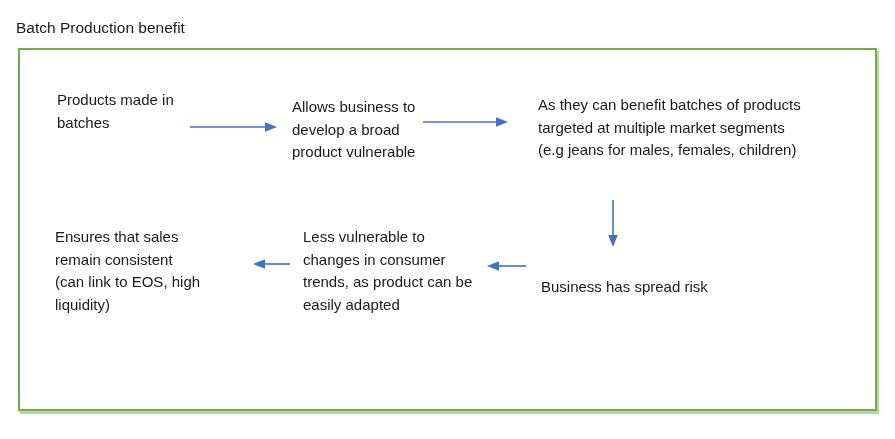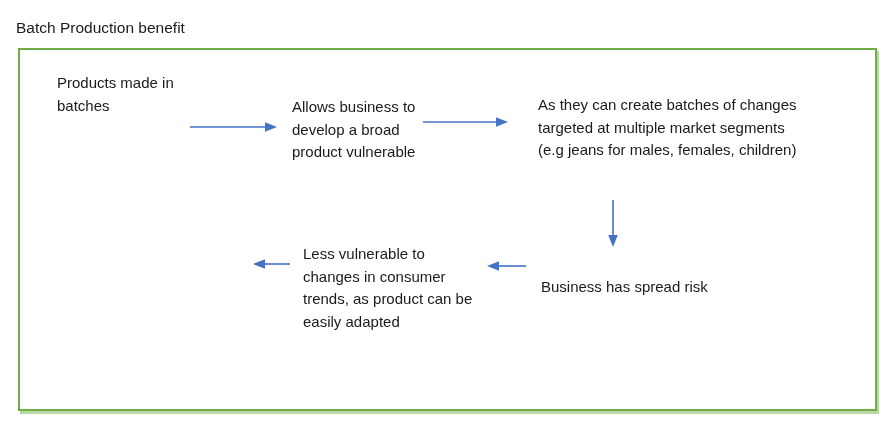--- a/index.html
+++ b/index.html
@@ -37,25 +37,25 @@
     box-shadow: 2px 3px 0 var(--border-green-shadow);
     background: var(--bg);
   }
   .node {
     position: absolute;
     font-size: 15px;
     line-height: 22.5px;
     white-space: pre-line;
     color: var(--text);
   }
-  .node.products        { left: 57px;  top: 72px;  width: 160px; }
+  .node.products        { left: 57px;  top: 89px;  width: 160px; }
   .node.portfolio       { left: 292px; top: 96px;  width: 170px; }
   .node.segments        { left: 538px; top: 94px;  width: 335px; }
   .node.spread-risk     { left: 541px; top: 254px; width: 220px; margin-top: 22px; }
-  .node.adaptable       { left: 303px; top: 243px; width: 220px; }
+  .node.adaptable       { left: 303px; top: 226px; width: 220px; }
   .node.consistent-sales{ left: 55px;  top: 226px; width: 185px; }
   .arrow {
     position: absolute;
     color: var(--arrow);
     display: block;
   }
   .arrow svg { display: block; }
   .arrow line { stroke: currentColor; stroke-width: 1.6; }
   .arrow polygon { fill: currentColor; }
 </style>
@@ -68,31 +68,35 @@
 
   <div class="frame"></div>
 
   <div class="node products">Products made in
 batches</div>
 
   <div class="node portfolio">Allows business to
 develop a broad
 product vulnerable</div>
 
-  <div class="node segments">As they can create batches of changes
+  <div class="node segments">As they can benefit batches of products
 targeted at multiple market segments
 (e.g jeans for males, females, children)</div>
 
   <div class="node spread-risk">Business has spread risk</div>
 
   <div class="node adaptable">Less vulnerable to
 changes in consumer
 trends, as product can be
 easily adapted</div>
 
+  <div class="node consistent-sales">Ensures that sales
+remain consistent
+(can link to EOS, high
+liquidity)</div>
 
   <span class="arrow" style="left:188px; top:119px;">
     <svg width="92" height="16" viewBox="0 0 92 16">
       <line x1="2" y1="8" x2="78" y2="8"></line>
       <polygon points="77,3.2 89,8 77,12.8"></polygon>
     </svg>
   </span>
 
   <span class="arrow" style="left:421px; top:114px;">
     <svg width="90" height="16" viewBox="0 0 90 16">

